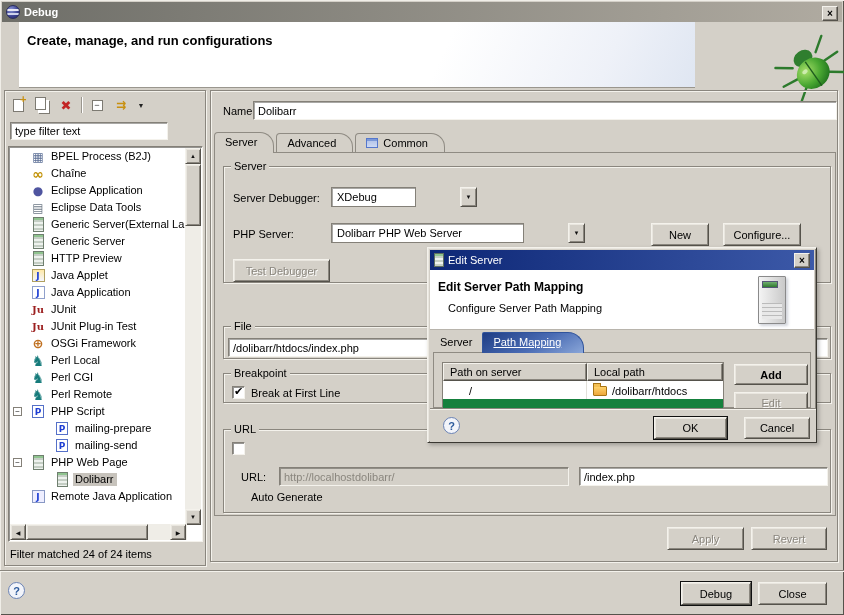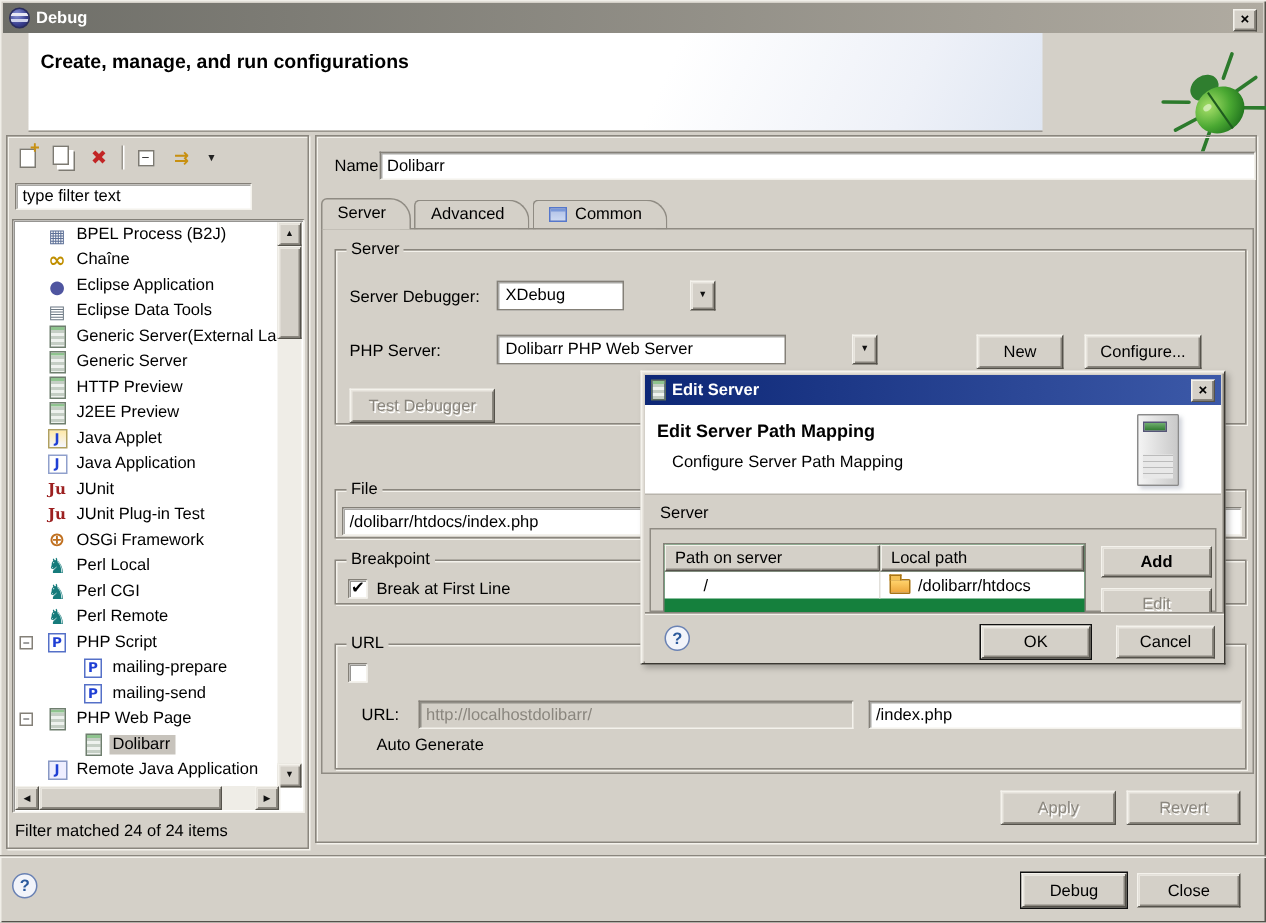--- a/index.html
+++ b/index.html
@@ -152,21 +152,21 @@
         border-top:1px solid #8a867e; border-bottom:1px solid #f4f2ec; }
   #help-main { left:8px; top:582px; }
   #btn-debug { left:681px; top:582px; width:70px; height:23px; }
   #btn-close { left:758px; top:582px; width:69px; height:23px; }
   
   #dialog { position:absolute; left:427px; top:247px; width:390px; height:196px; background:#d4d0c8; z-index:50;
         border:1px solid; border-color:#f4f2ec #3a3832 #3a3832 #f4f2ec;
         box-shadow: inset 1px 1px 0 #e9e6df, inset -1px -1px 0 #8a867e, 2px 2px 4px rgba(0,0,0,.25); }
   #dtitle { position:absolute; left:2px; top:2px; width:384px; height:20px;
         background:linear-gradient(to right,#0d2776,#3c59a8); display:flex; align-items:center; }
-  #dtitle .ttext { color:#fff; font-weight:bold; margin-left:4px; }
+  #dtitle .ttext { color:#fff; font-weight:normal; margin-left:4px; }
   .mini-server { width:10px; height:14px; margin-left:4px;
         background:repeating-linear-gradient(#eef2ee 0 2px,#c4cec4 2px 4px); border:1px solid #5f6f5f;
         box-shadow: inset 0 2px 0 #8fc48f; }
   #dheader { position:absolute; left:2px; top:22px; width:384px; height:60px; background:#fff;
         border-bottom:1px solid #b8b4ac; }
   #dheader .h1 { position:absolute; left:8px; top:10px; font-size:12px; font-weight:bold; }
   #dheader .h2 { position:absolute; left:18px; top:32px; }
   .tower { position:absolute; left:328px; top:6px; width:28px; height:48px;
         background:linear-gradient(to right,#f4f4f4,#c9c9c9); border:1px solid #8a8a8a; border-radius:1px;
         box-shadow:2px 2px 3px rgba(120,130,150,.35); }
@@ -291,24 +291,20 @@
           </div>
           <div class="trow">
             <span class="ti ti-server"></span>
             <span class="tlabel">Generic Server</span>
           </div>
           <div class="trow">
             <span class="ti ti-server"></span>
             <span class="tlabel">HTTP Preview</span>
           </div>
           <div class="trow">
-            <span class="ti ti-server"></span>
-            <span class="tlabel">J2EE Preview</span>
-          </div>
-          <div class="trow">
             <span class="ti ti-java-applet"></span>
             <span class="tlabel">Java Applet</span>
           </div>
           <div class="trow">
             <span class="ti ti-java-application"></span>
             <span class="tlabel">Java Application</span>
           </div>
           <div class="trow">
             <span class="ti ti-junit"></span>
             <span class="tlabel">JUnit</span>
@@ -444,20 +440,21 @@
       <span class="ttext">Edit Server</span>
       <span class="xbtn" id="dclose" style="top:3px;">×</span>
     </div>
     <div id="dheader">
       <span class="h1">Edit Server Path Mapping</span>
       <span class="h2">Configure Server Path Mapping</span>
       <span class="tower"></span>
     </div>
     <div class="tabs" id="dtabs">
       <span class="dtab-plain"><span>Server</span></span>
+      <span class="dtab-sel"><span>Path Mapping</span></span>
     </div>
     <div id="dtabbody">
       <div id="dtable">
         <div class="thead">
           <span class="th c1">Path on server</span>
           <span class="th c2">Local path</span>
         </div>
         <div class="tr">
           <span class="td c1">/</span>
           <span class="td c2">

